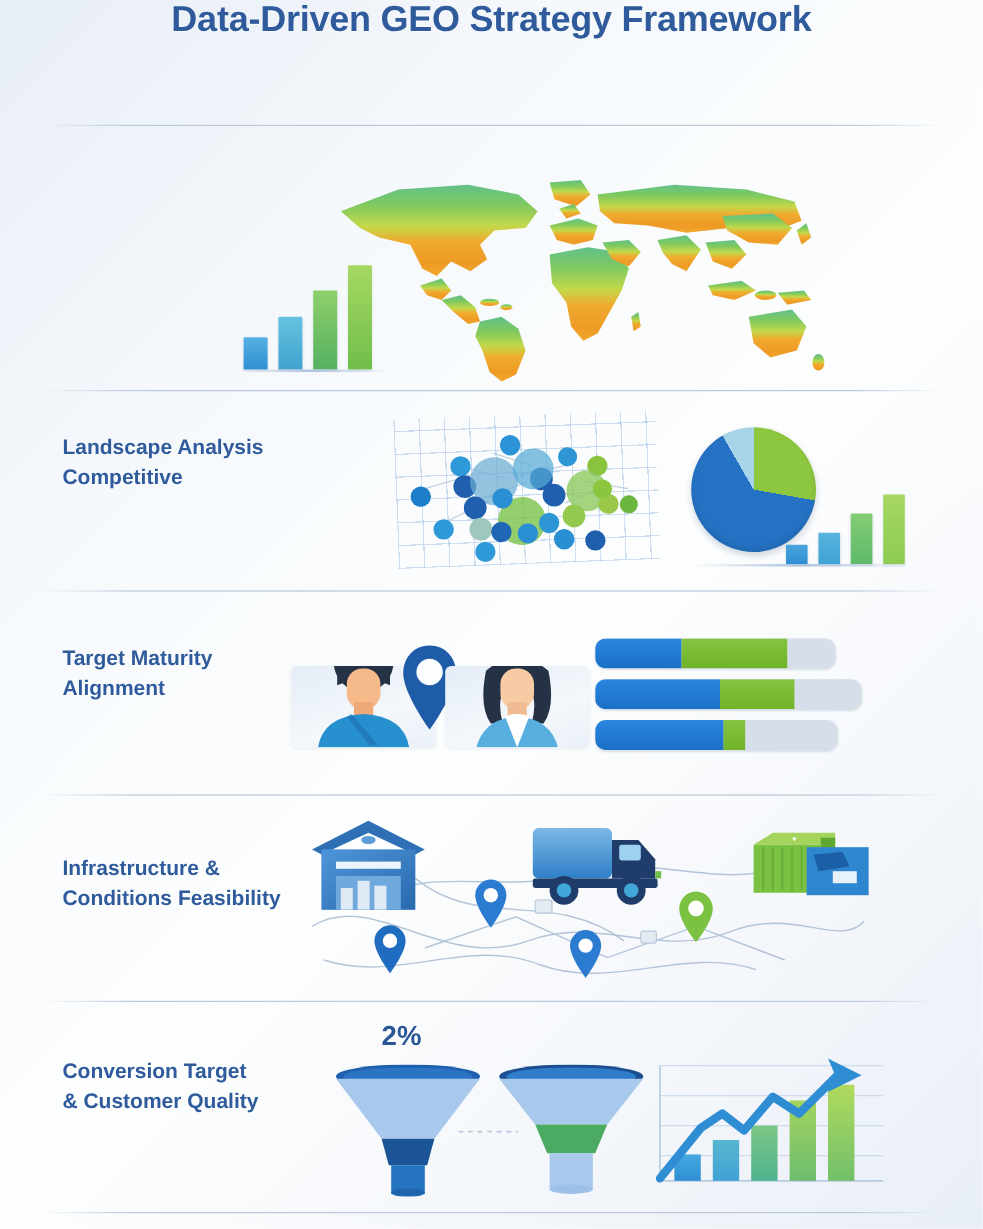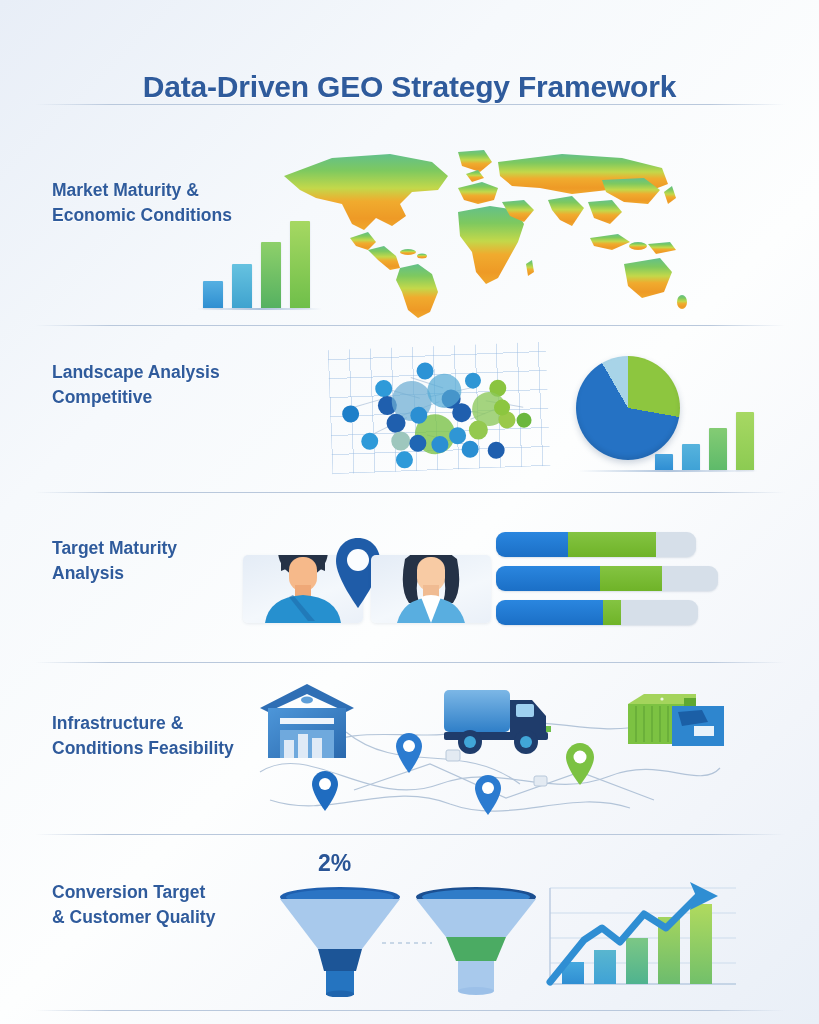--- a/index.html
+++ b/index.html
@@ -18,21 +18,21 @@
     width: 819px;
     height: 1024px;
   }
 
   
   .title-area {
     position: absolute;
     top: 0; left: 0; right: 0;
     height: 104px;
     display: flex;
-    align-items: flex-end;
+    align-items: flex-start;
     justify-content: center;
   }
   .poster-title {
     font-size: 30px;
     font-weight: bold;
     color: #2f5b9c;
     letter-spacing: -0.2px;
     text-shadow: 0 1px 1px rgba(255,255,255,0.9);
     white-space: nowrap;
   }
@@ -174,24 +174,20 @@
 <body>
 
 <div class="poster">
 
   <div class="title-area">
     <div class="poster-title">Data-Driven GEO Strategy Framework</div>
   </div>
   <div class="rule" style="top:104px"></div>
 
   <div class="row" style="top:136px;height:189px">
-    <div class="row-label" style="top:42px">
-      <div>Market Maturity &amp;</div>
-      <div>Economic Conditions</div>
-    </div>
 
     <div class="row-art">
 
       <div class="worldmap" style="left:272px;top:10px">
         <svg width="420" height="175" viewBox="0 0 420 175">
           <defs>
             <linearGradient id="mapg" x1="0" y1="0" x2="0" y2="1">
               <stop offset="0%" stop-color="#63c08a"></stop>
               <stop offset="22%" stop-color="#7ec95f"></stop>
               <stop offset="45%" stop-color="#c3d84a"></stop>
@@ -313,21 +309,21 @@
         <div class="bar" style="width:18px;height:58px;background:linear-gradient(180deg,#a7d863,#8ccb52)"></div>
       </div>
       <div class="barbase" style="left:578px;top:138px;width:180px"></div>
     </div>
   </div>
   <div class="rule" style="top:492px"></div>
 
   <div class="row" style="top:500px;height:160px">
     <div class="row-label" style="top:36px">
       <div>Target Maturity</div>
-      <div>Analysis</div>
+      <div>Alignment</div>
     </div>
 
     <div class="row-art">
 
       <div class="avatar-card" style="left:243px;top:55px;width:120px;height:68px">
         <svg width="120" height="68" viewBox="0 0 120 68">
           <ellipse cx="60" cy="-4" rx="25" ry="26" fill="#253246"></ellipse>
           <path d="M38 6 q22 -16 44 0 v10 q-22 -10 -44 0 Z" fill="#253246"></path>
           <rect x="46" y="2" width="28" height="34" rx="13" fill="#f6b98a"></rect>
           <rect x="52" y="30" width="16" height="12" fill="#efa877"></rect>

